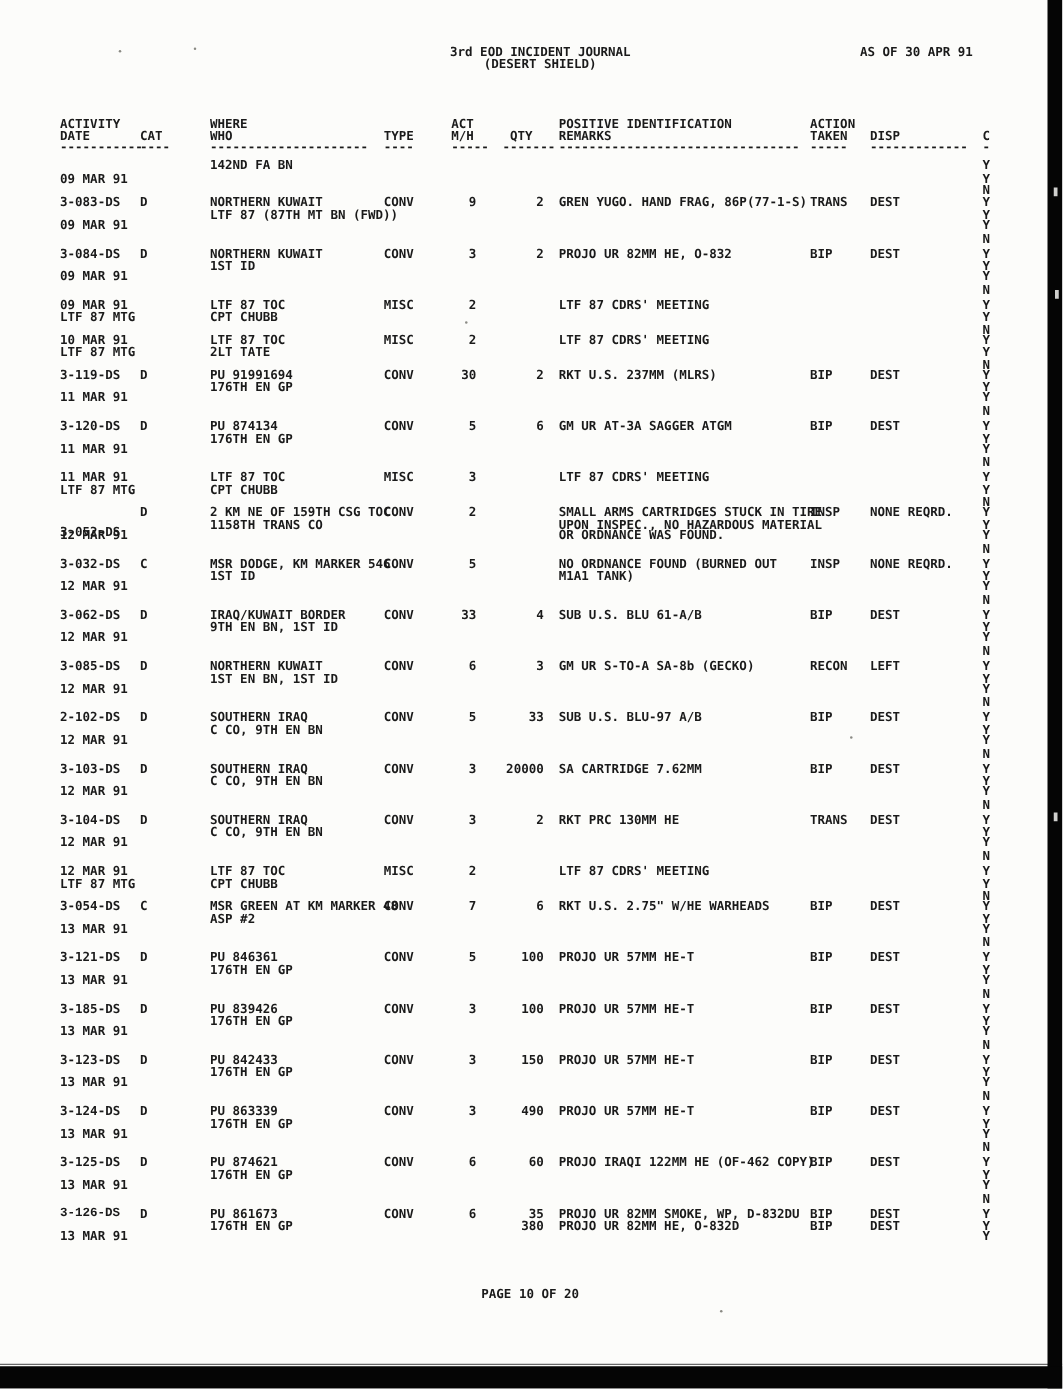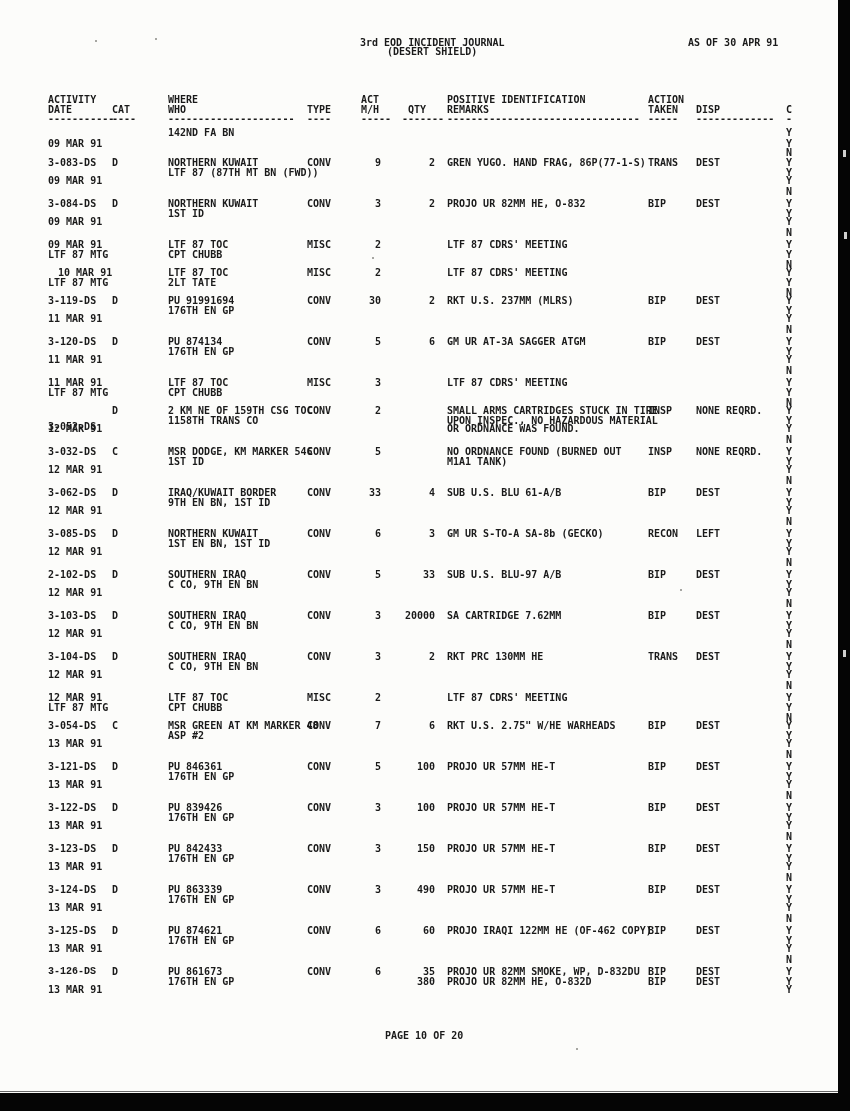--- a/index.html
+++ b/index.html
@@ -128,21 +128,21 @@
         <span class="cell c-type" style="top: 0px;">MISC</span>
         <span class="cell c-mh" style="top: 0px;">2</span>
         <span class="cell c-rem" style="top: 0px;">LTF 87 CDRS' MEETING</span>
         <span class="cell c-flag" style="top: 0px;">Y</span>
         <span class="cell c-a" style="top: 10px;">LTF 87 MTG</span>
         <span class="cell c-where" style="top: 10px;">CPT CHUBB</span>
         <span class="cell c-flag" style="top: 10px;">Y</span>
         <span class="cell c-flag" style="top: 20px;">N</span>
       </div>
       <div class="record" style="top: 268px;">
-        <span class="cell c-a" style="top: 0px; margin-left: 10px;">10 MAR 91</span>
+        <span class="cell c-a" style="top: 0px;">10 MAR 91</span>
         <span class="cell c-where" style="top: 0px;">LTF 87 TOC</span>
         <span class="cell c-type" style="top: 0px;">MISC</span>
         <span class="cell c-mh" style="top: 0px;">2</span>
         <span class="cell c-rem" style="top: 0px;">LTF 87 CDRS' MEETING</span>
         <span class="cell c-flag" style="top: 0px;">Y</span>
         <span class="cell c-a" style="top: 10px;">LTF 87 MTG</span>
         <span class="cell c-where" style="top: 10px;">2LT TATE</span>
         <span class="cell c-flag" style="top: 10px;">Y</span>
         <span class="cell c-flag" style="top: 20px;">N</span>
       </div>
@@ -352,21 +352,21 @@
         <span class="cell c-act" style="top: 0px;">BIP</span>
         <span class="cell c-disp" style="top: 0px;">DEST</span>
         <span class="cell c-flag" style="top: 0px;">Y</span>
         <span class="cell c-where" style="top: 10px;">176TH EN GP</span>
         <span class="cell c-flag" style="top: 10px;">Y</span>
         <span class="cell c-a" style="top: 18px;">13 MAR 91</span>
         <span class="cell c-flag" style="top: 18px;">Y</span>
         <span class="cell c-flag" style="top: 29px;">N</span>
       </div>
       <div class="record" style="top: 803px;">
-        <span class="cell c-a" style="top: 0px;">3-122-DS</span>
+        <span class="cell c-a" style="top: 0px;">3-185-DS</span>
         <span class="cell c-cat" style="top: 0px;">D</span>
         <span class="cell c-where" style="top: 0px;">PU 839426</span>
         <span class="cell c-type" style="top: 0px;">CONV</span>
         <span class="cell c-mh" style="top: 0px;">3</span>
         <span class="cell c-qty" style="top: 0px;">100</span>
         <span class="cell c-rem" style="top: 0px;">PROJO UR 57MM HE-T</span>
         <span class="cell c-act" style="top: 0px;">BIP</span>
         <span class="cell c-disp" style="top: 0px;">DEST</span>
         <span class="cell c-flag" style="top: 0px;">Y</span>
         <span class="cell c-where" style="top: 10px;">176TH EN GP</span>

